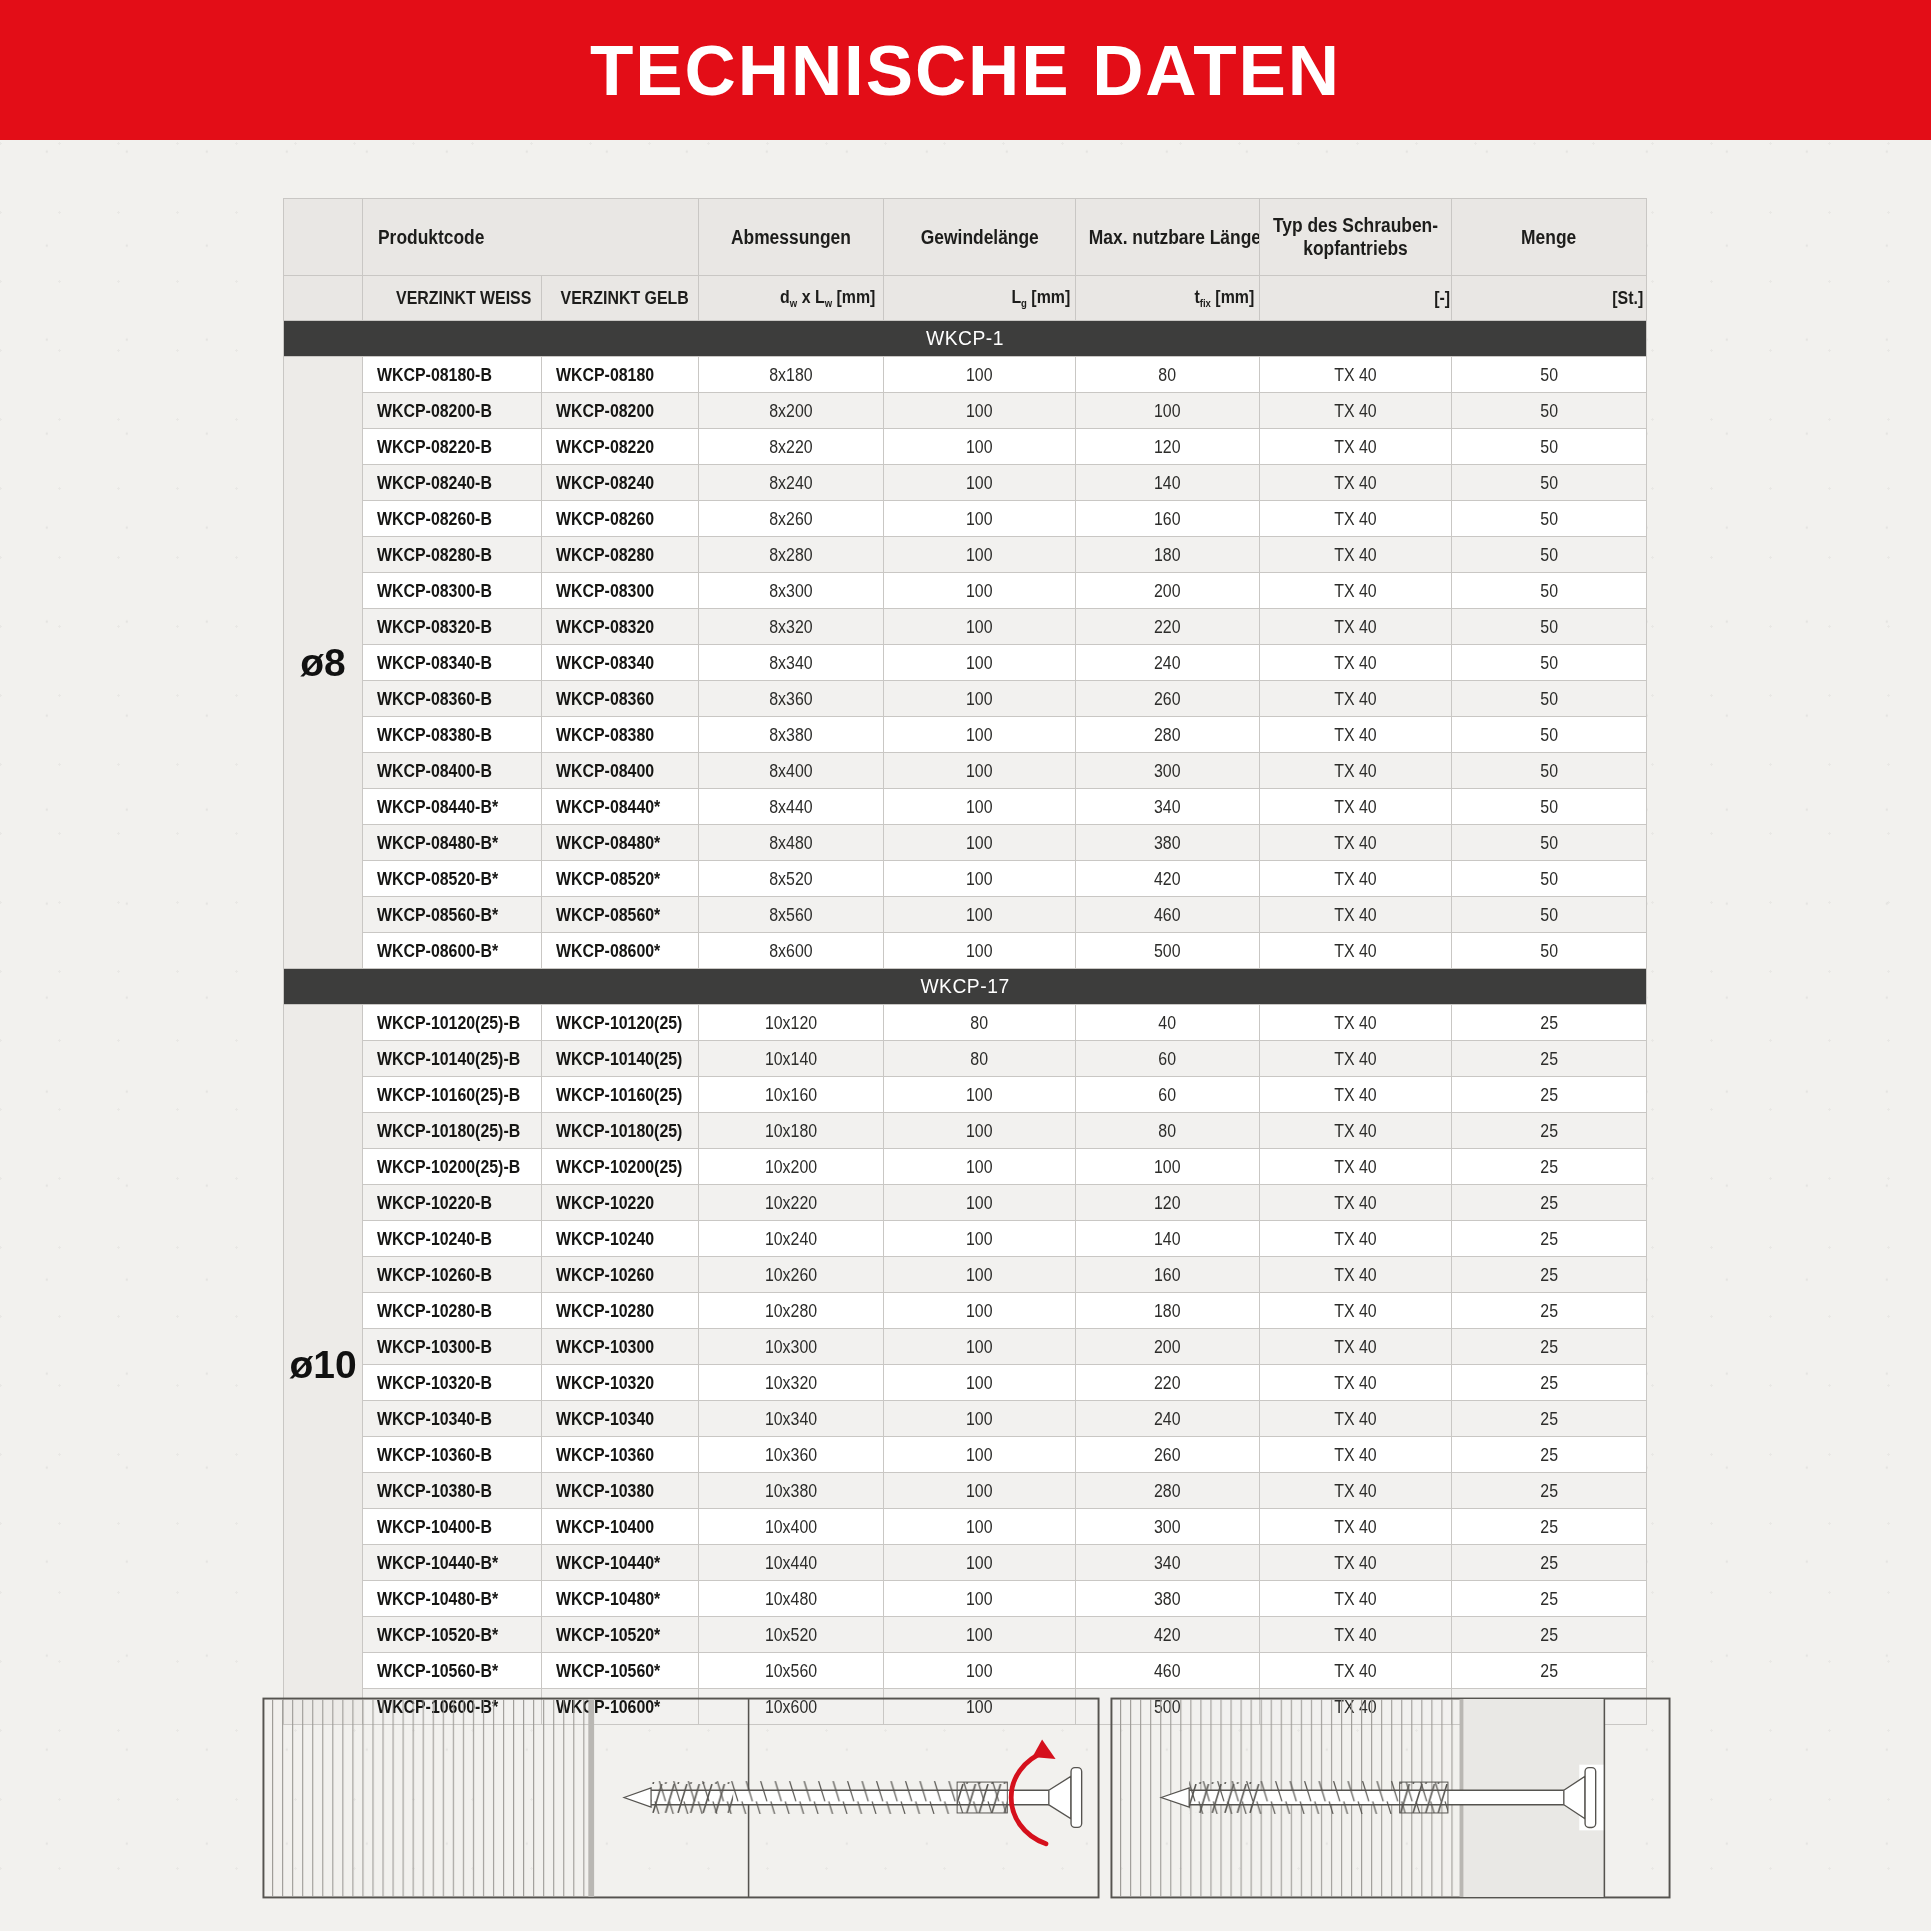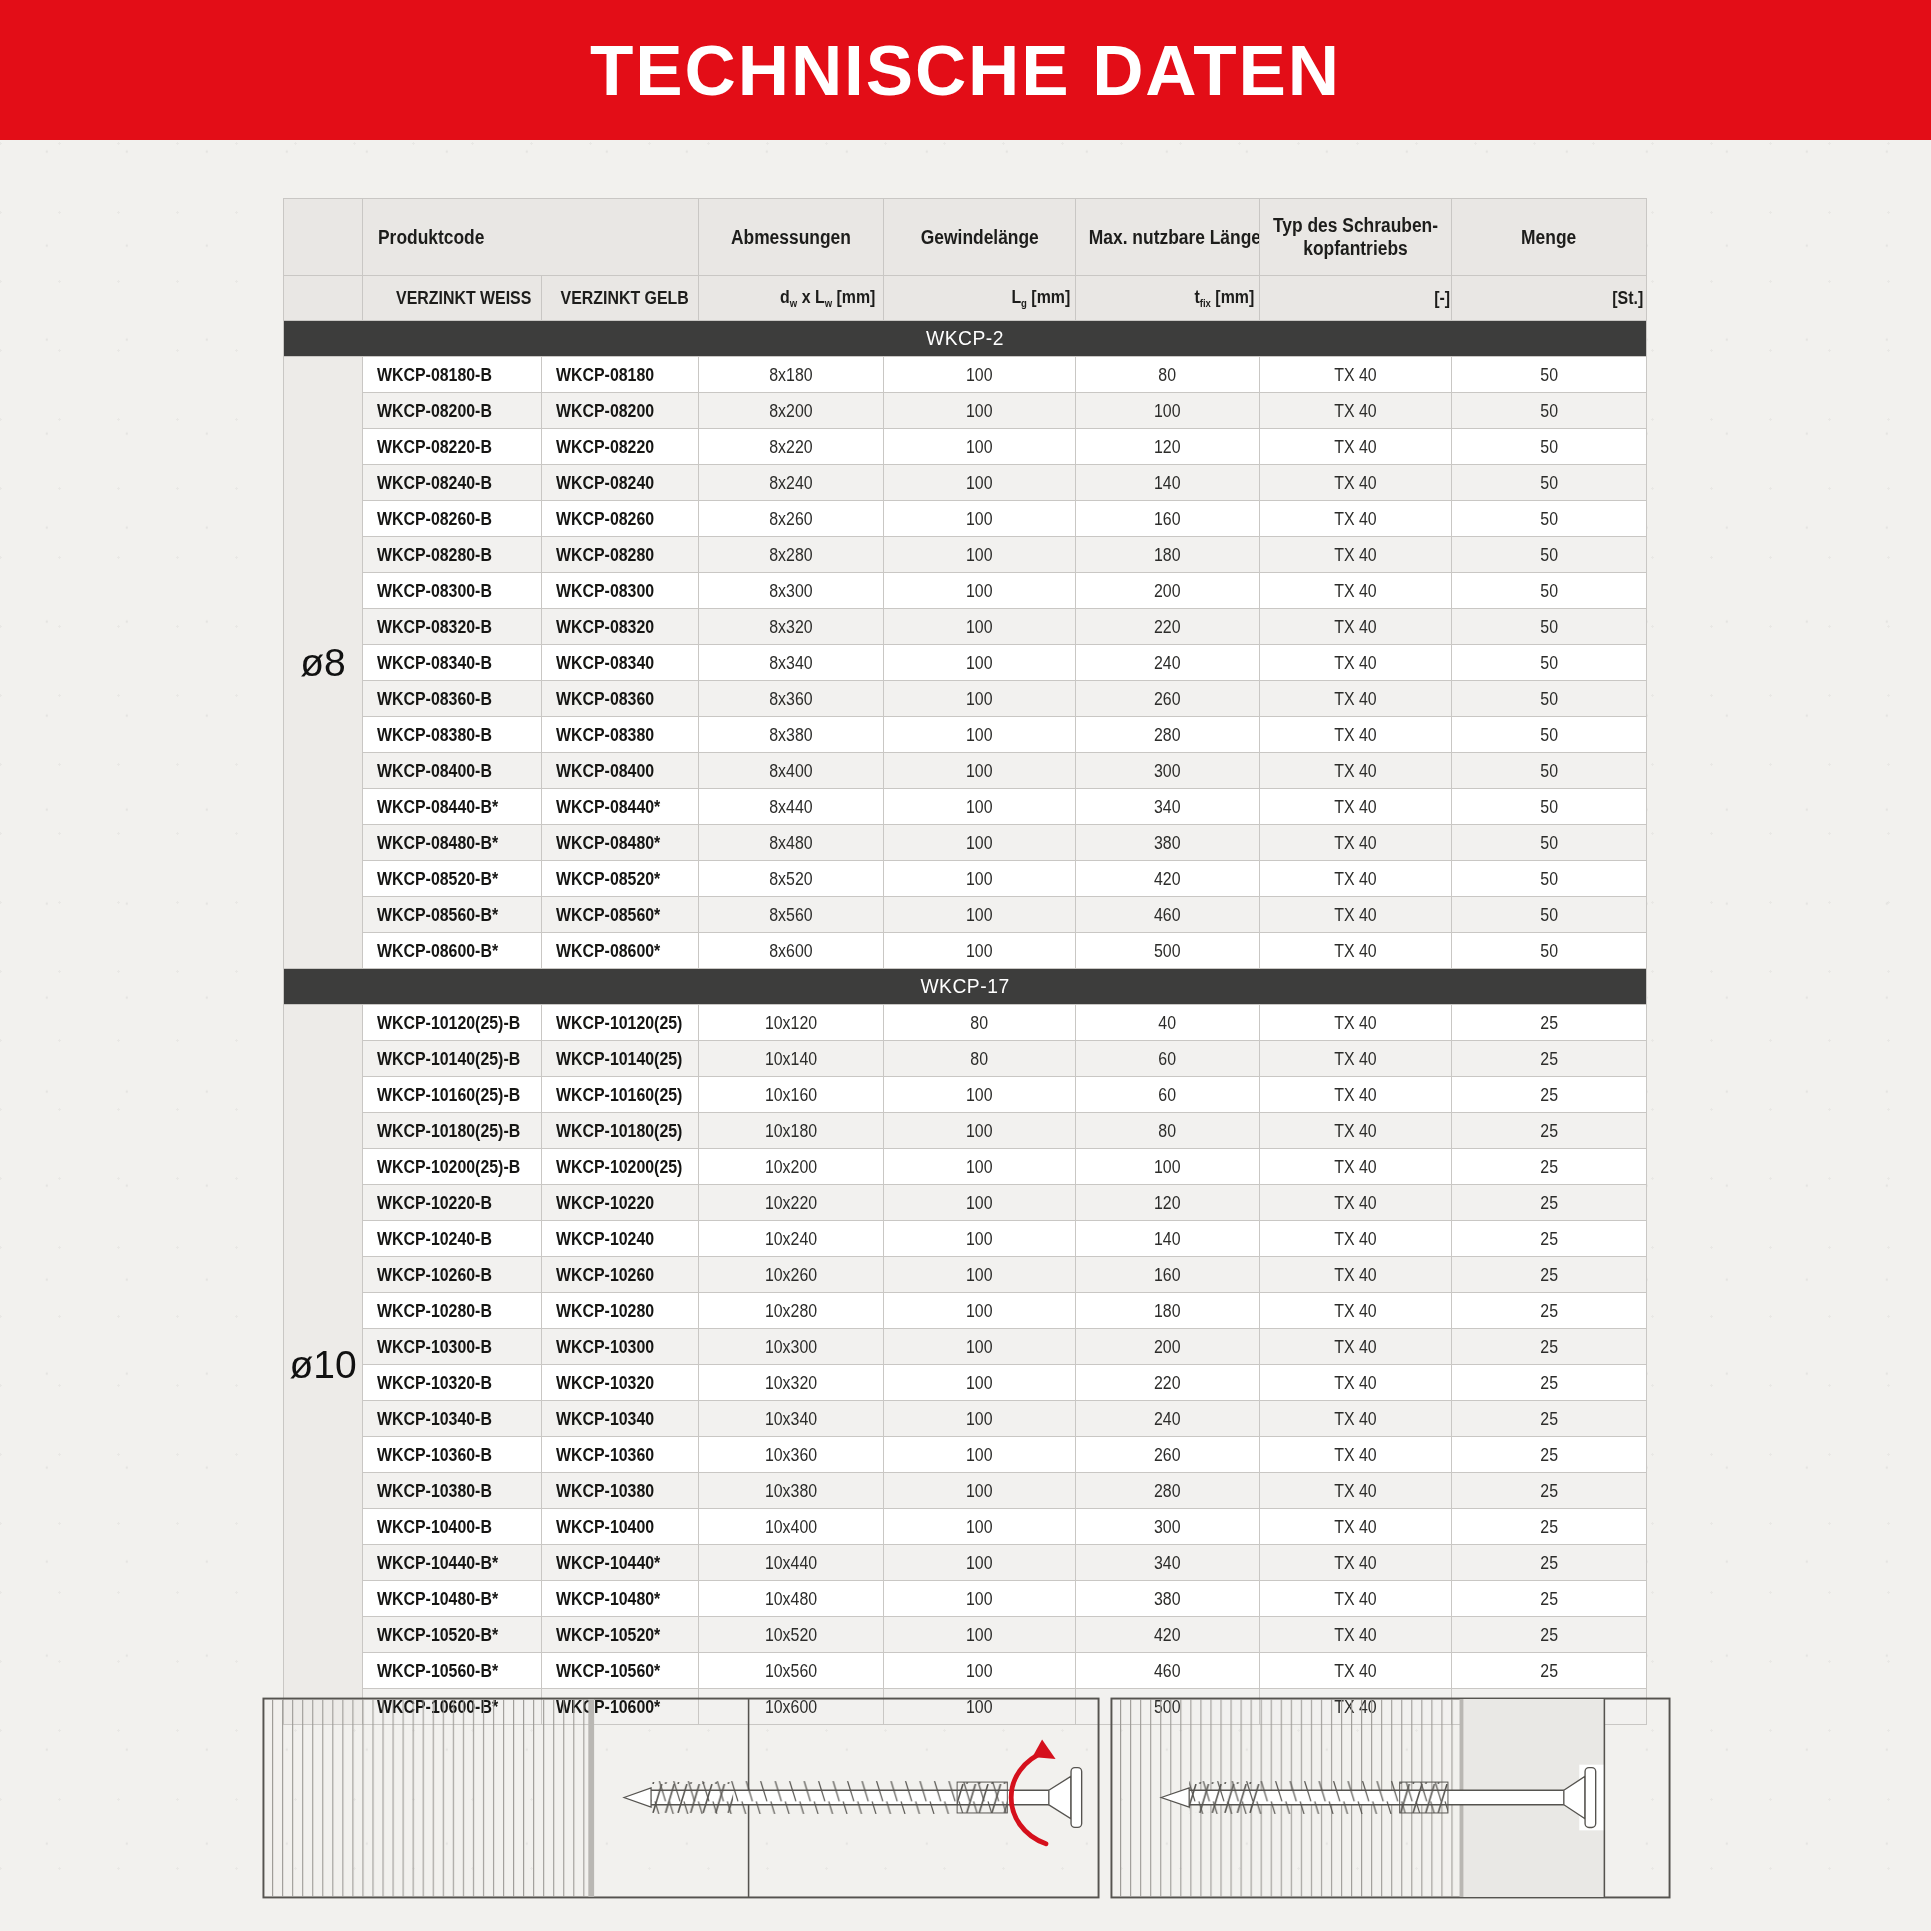--- a/index.html
+++ b/index.html
@@ -43,21 +43,21 @@
   td.code .cnd, th.th-produkt .cnd{transform-origin:left center;}
   sub{font-size:0.6em;vertical-align:-0.4em;}
   tr.band td{
     background:var(--band-bg);color:var(--band-text);height:35px;
     text-align:center;font-size:19.3px;font-weight:400;letter-spacing:0.5px;
   }
   tbody td{height:35px;font-size:18.3px;text-align:center;background:var(--row-bg);color:#2c2c2a;}
   tbody tr.alt td{background:var(--row-alt-bg);}
   tbody td.code{text-align:left;padding-left:13.5px;font-weight:700;color:#151513;}
   tbody td.dia{
-    background:var(--label-col-bg) !important;font-size:39px;font-weight:400;
+    background:var(--label-col-bg) !important;font-size:39px;font-weight:700;
     text-align:center;color:#111;
   }
   .diagram{position:absolute;top:1697px;}
   #diag-left{left:262px;}
   #diag-right{left:1110px;}
   svg{display:block;}
 </style>
 </head>
 <body>
 
@@ -120,21 +120,21 @@
         <th>
           <span class="cnd">[-]</span>
         </th>
         <th>
           <span class="cnd">[St.]</span>
         </th>
       </tr>
     </thead>
     <tbody id="table-body">
         <tr class="band">
-          <td colspan="8">WKCP-2</td>
+          <td colspan="8">WKCP-1</td>
         </tr>
         <tr>
           <td class="dia" rowspan="17">ø8</td>
           <td class="code"><span class="cnd">WKCP-08180-B</span></td>
           <td class="code"><span class="cnd">WKCP-08180</span></td>
           <td class="num"><span class="cnd">8x180</span></td>
           <td class="num"><span class="cnd">100</span></td>
           <td class="num"><span class="cnd">80</span></td>
           <td class="num"><span class="cnd">TX 40</span></td>
           <td class="num"><span class="cnd">50</span></td>

